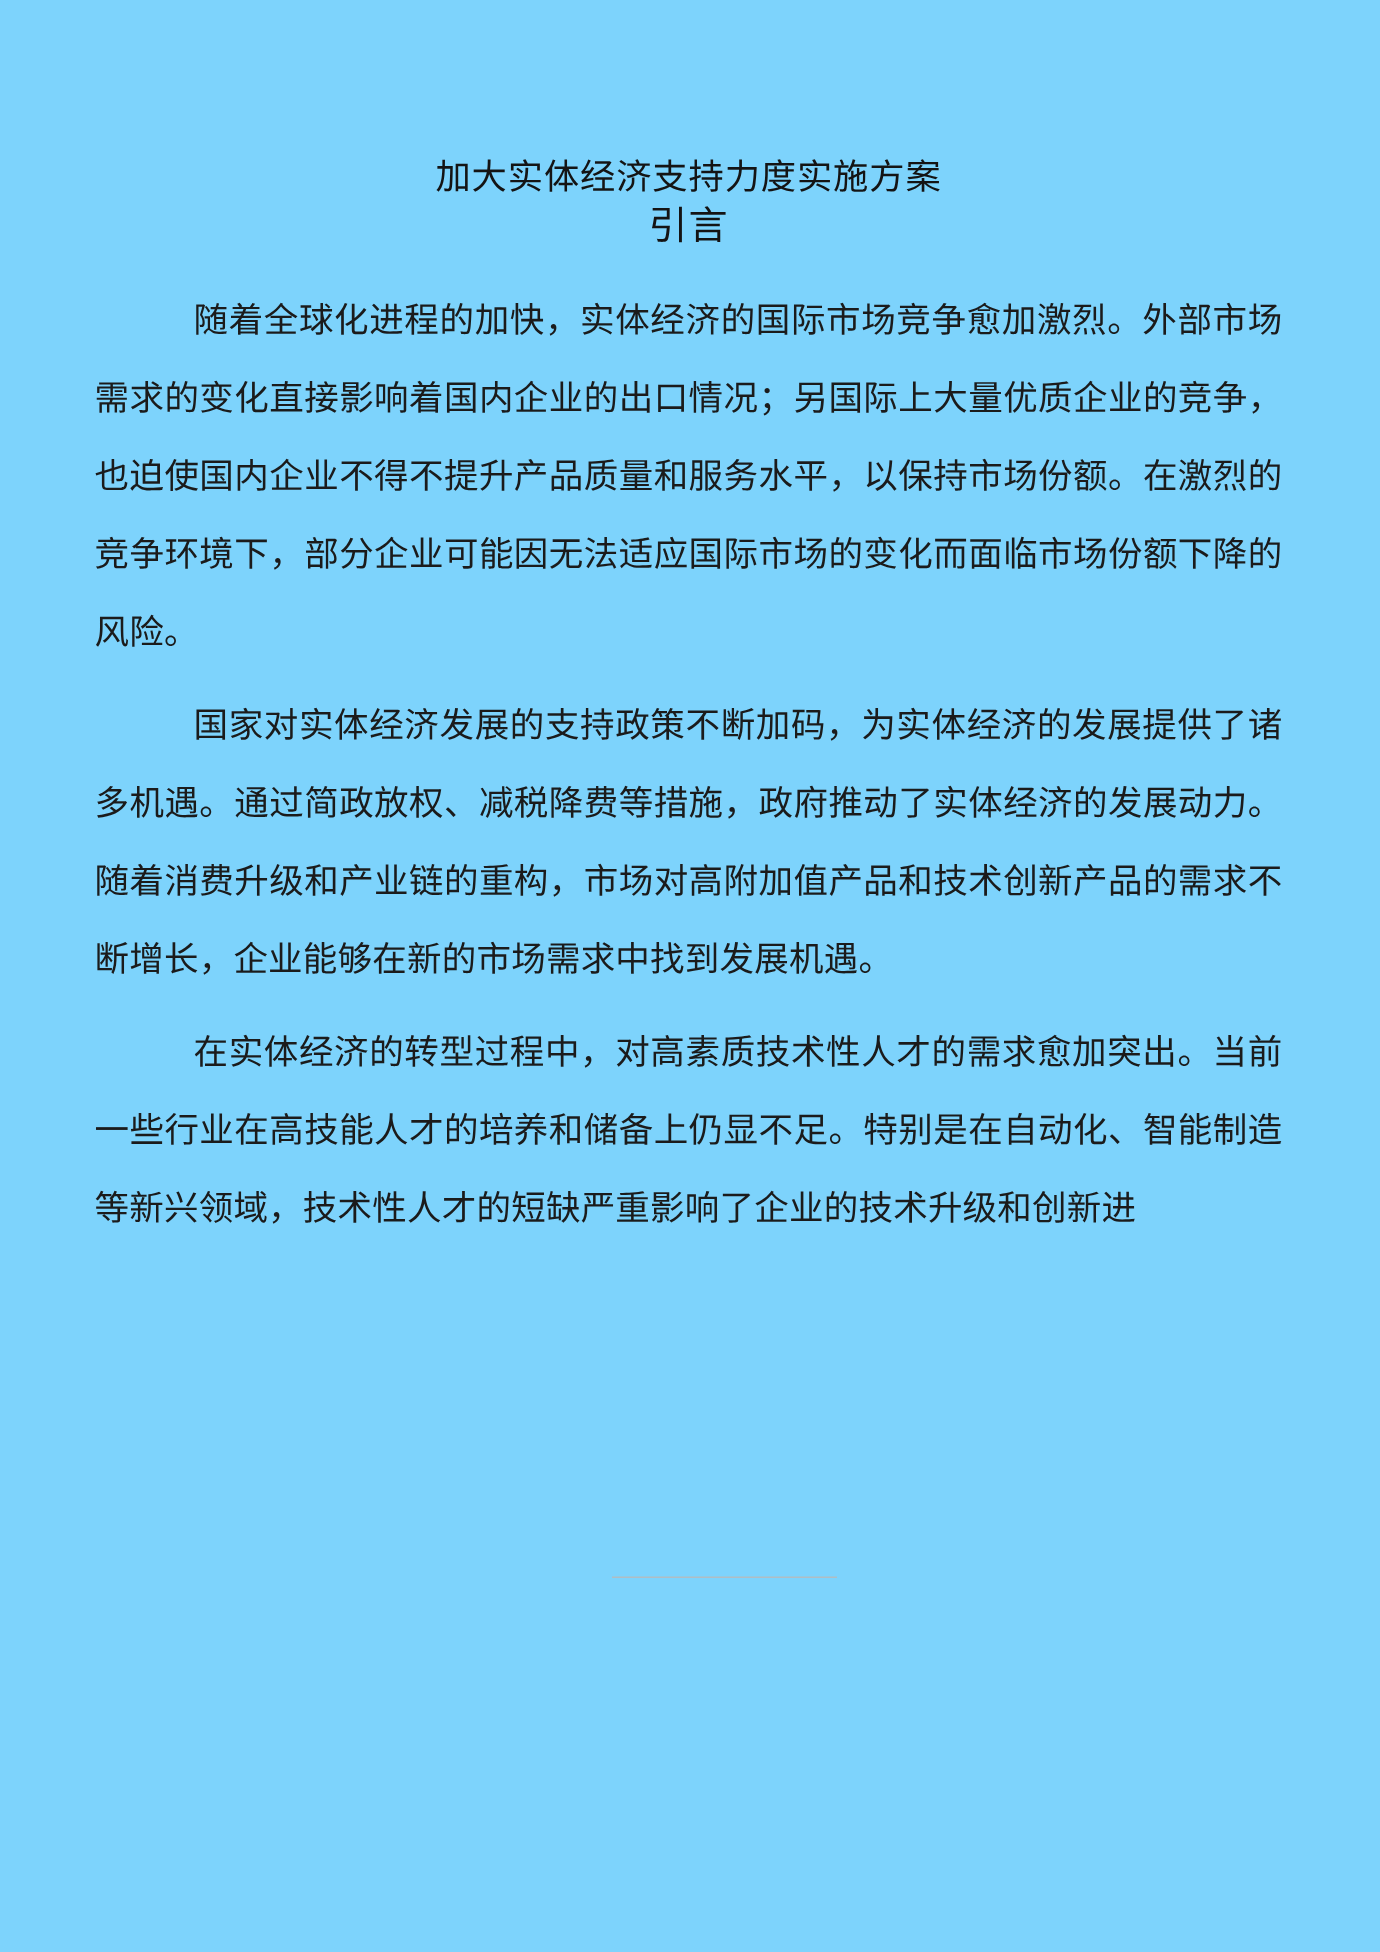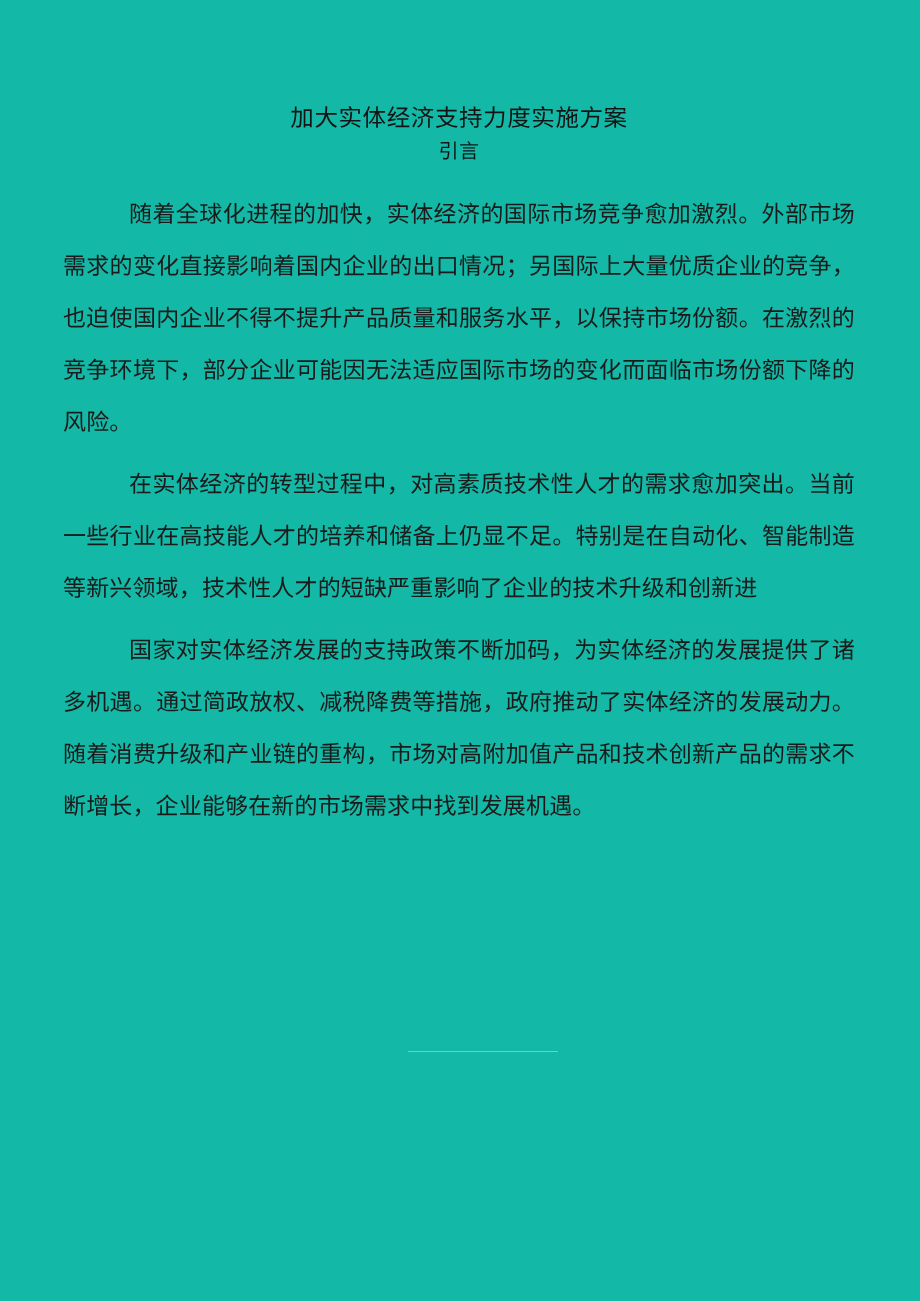--- a/index.html
+++ b/index.html
@@ -7,21 +7,21 @@
     margin: 0;
     padding: 0;
     background: #ffffff;
   }
 
   .page {
     position: relative;
     width: 920px;
     height: 1301px;
     margin: 0 auto;
-    background: #14b8a6;
+    background: #7dd3fc;
     overflow: hidden;
     font-family: "DejaVu Serif", "Liberation Serif", serif;
     color: #1a1a1a;
     -webkit-font-smoothing: antialiased;
   }
 
   .doc-body {
     position: absolute;
     left: 63px;
     top: 0;
@@ -35,21 +35,21 @@
     font-weight: 400;
     letter-spacing: 0.6px;
     margin: 0;
     padding-top: 103px;
     color: #141414;
     white-space: nowrap;
   }
 
   .doc-subtitle {
     text-align: center;
-    font-size: 20px;
+    font-size: 26px;
     line-height: 32px;
     font-weight: 400;
     letter-spacing: 0.6px;
     margin: 0;
     padding-top: 2px;
     color: #141414;
   }
 
   .paragraphs {
     margin-top: 21px;
@@ -88,21 +88,21 @@
 <div class="page">
 
   <div class="doc-body">
 
     <h1 class="doc-title">加大实体经济支持力度实施方案</h1>
 
     <h2 class="doc-subtitle">引言</h2>
 
     <div class="paragraphs">
       <p class="para">随着全球化进程的加快，实体经济的国际市场竞争愈加激烈。外部市场需求的变化直接影响着国内企业的出口情况；另国际上大量优质企业的竞争，也迫使国内企业不得不提升产品质量和服务水平，以保持市场份额。在激烈的竞争环境下，部分企业可能因无法适应国际市场的变化而面临市场份额下降的风险。</p>
+      <p class="para">国家对实体经济发展的支持政策不断加码，为实体经济的发展提供了诸多机遇。通过简政放权、减税降费等措施，政府推动了实体经济的发展动力。随着消费升级和产业链的重构，市场对高附加值产品和技术创新产品的需求不断增长，企业能够在新的市场需求中找到发展机遇。</p>
       <p class="para">在实体经济的转型过程中，对高素质技术性人才的需求愈加突出。当前一些行业在高技能人才的培养和储备上仍显不足。特别是在自动化、智能制造等新兴领域，技术性人才的短缺严重影响了企业的技术升级和创新进</p>
-      <p class="para">国家对实体经济发展的支持政策不断加码，为实体经济的发展提供了诸多机遇。通过简政放权、减税降费等措施，政府推动了实体经济的发展动力。随着消费升级和产业链的重构，市场对高附加值产品和技术创新产品的需求不断增长，企业能够在新的市场需求中找到发展机遇。</p>
     </div>
 
   </div>
 
   <div class="scan-rule"></div>
 
 </div>
 
 </body></html>

